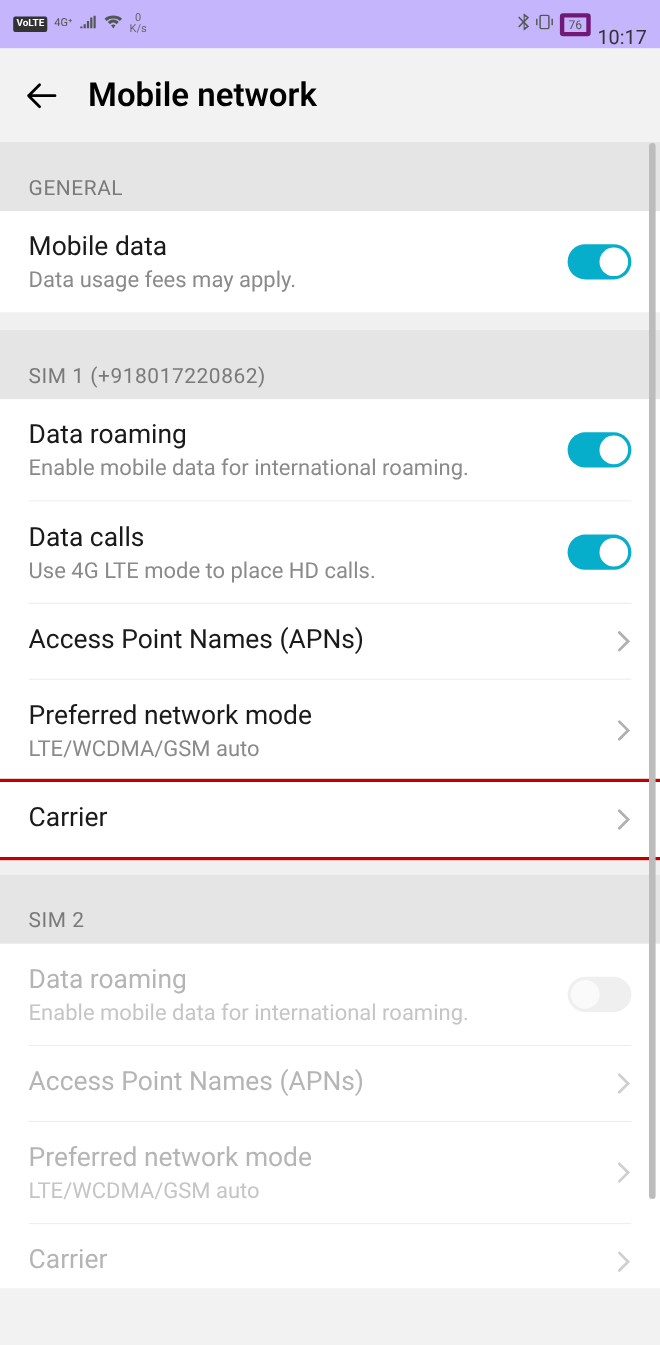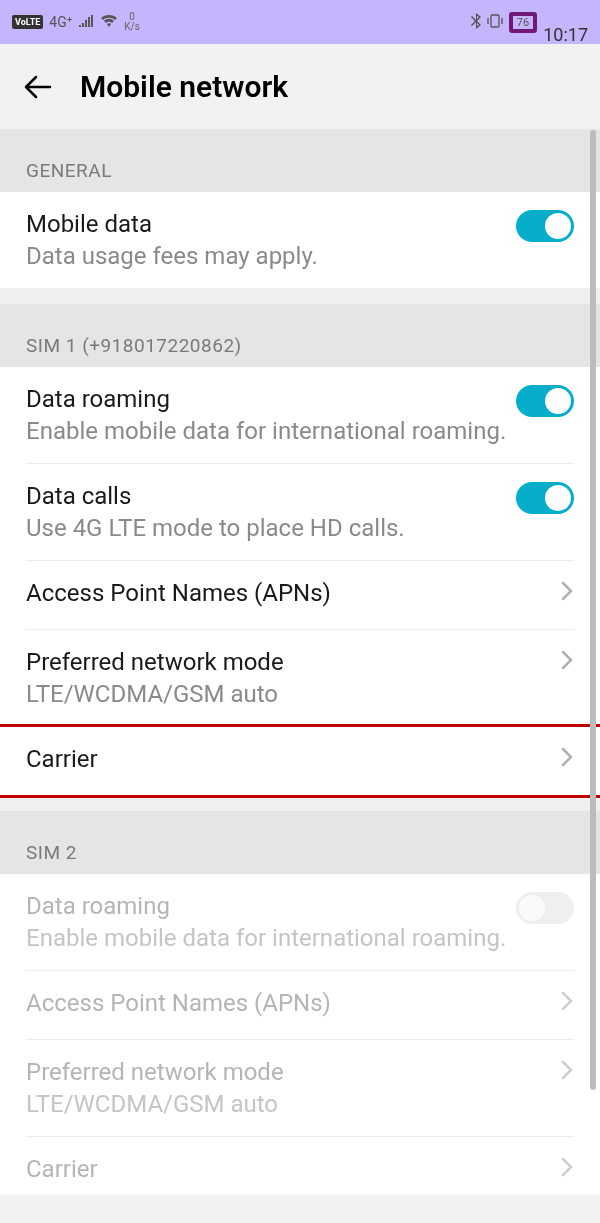--- a/index.html
+++ b/index.html
@@ -24,21 +24,21 @@
   }
   .statusbar .left, .statusbar .right { display: flex; align-items: center; gap: 6px; }
   .volte-badge {
     background: #333;
     color: #fff;
     font-size: 9px;
     font-weight: 700;
     padding: 2px 3px;
     border-radius: 2px;
   }
-  .signalsmall { font-size: 14px; line-height: 1; }
+  .signalsmall { font-size: 10px; line-height: 1; }
   .battery-box {
     display: inline-flex; align-items: center; gap:2px;
     border: 4px solid #701a75; border-radius: 3px; padding: 0 4px;
     font-size: 11px;
   }
   .header {
     height: 85px;
     display: flex;
     align-items: center;
     padding: 0 20px;
@@ -53,25 +53,26 @@
     padding: 30px 26px 10px 26px;
     font-size: 19px;
     color: #7a7a7a;
     letter-spacing: 0.5px;
     background:#e5e5e5;
   }
   .item {
     padding: 18px 26px;
     background: #fff;
     display: flex;
+    align-items: center;
     justify-content: space-between;
   }
   .item .text { flex: 1; }
   .item-title { font-size: 24px; color: #1a1a1a; margin-bottom: 4px; }
-  .item-sub { font-size: 24px; color: #8a8a8a; }
+  .item-sub { font-size: 20px; color: #8a8a8a; }
   .item.disabled .item-title { color: #b5b5b5; }
   .item.disabled .item-sub { color: #c5c5c5; }
   .toggle {
     width: 58px; height: 32px; border-radius: 16px; position: relative;
     flex-shrink: 0;
   }
   .toggle.on { background: #07aecb; }
   .toggle.off { background: #e0e0e0; }
   .toggle .knob {
     position: absolute; top: 3px; width: 26px; height: 26px; border-radius: 50%;

